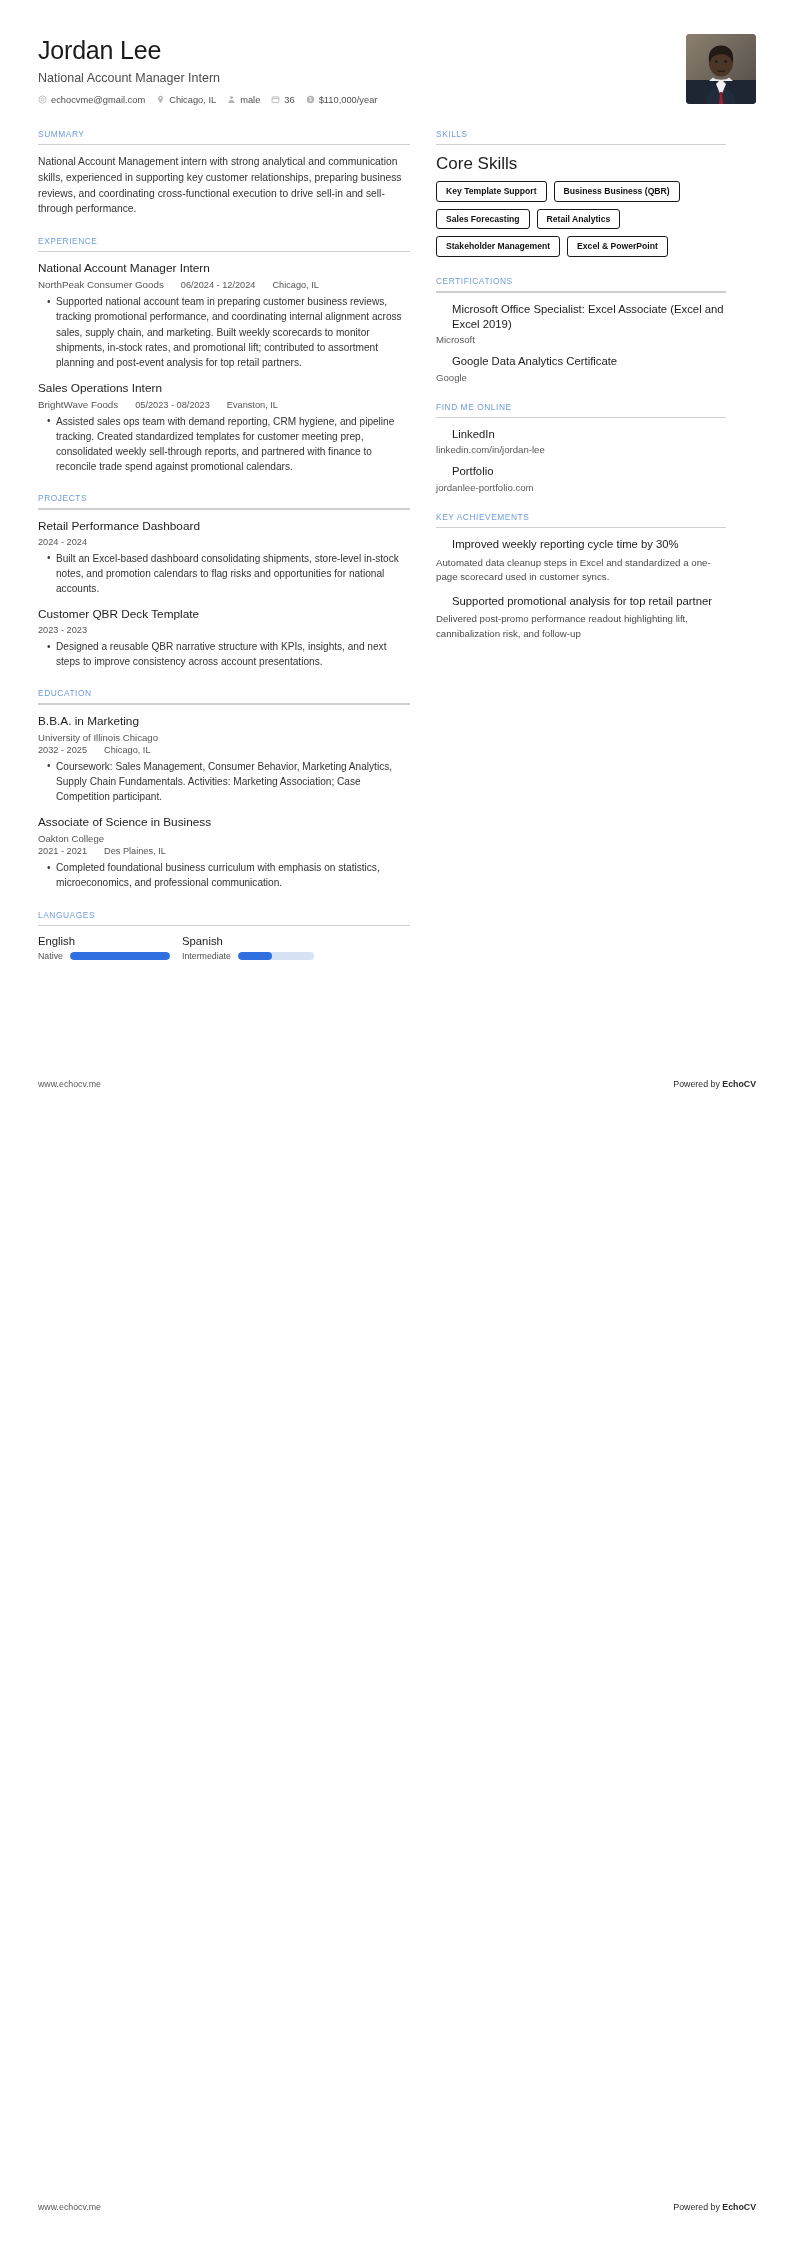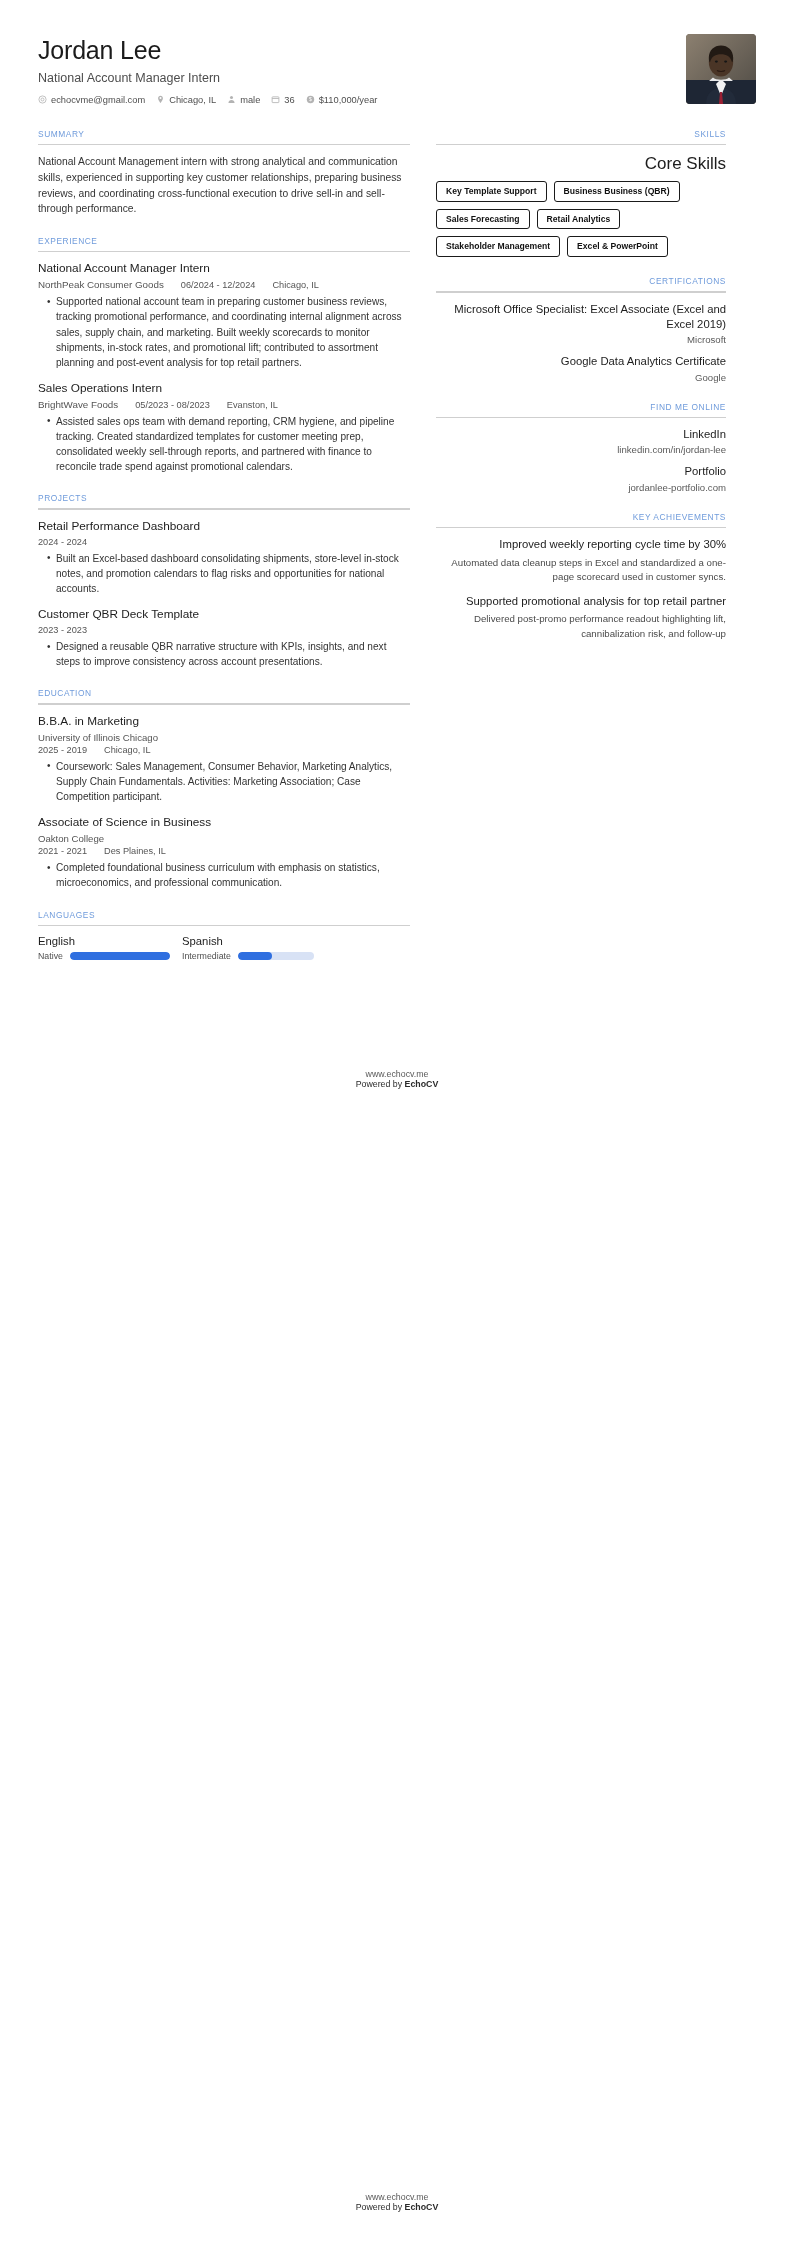--- a/index.html
+++ b/index.html
@@ -78,21 +78,21 @@
   .photo svg { display: block; width: 70px; height: 70px; }
 
   
   .cols {
     display: flex;
     gap: 26px;
     margin-top: 24px;
     align-items: flex-start;
   }
   .col-left { width: 372px; flex: 0 0 372px; }
-  .col-right { width: 290px; flex: 0 0 290px; text-align: right; }
+  .col-right { width: 290px; flex: 0 0 290px; }
 
   .sec { margin-bottom: 19px; }
   .sec-title {
     font-size: 8.4px;
     letter-spacing: 0.55px;
     color: #6f9bdb;
     text-transform: uppercase;
     font-weight: 400;
     padding-bottom: 5px;
   }
@@ -244,21 +244,20 @@
 
   
   .footer {
     position: absolute;
     left: 38px;
     right: 38px;
     bottom: 34px;
     display: flex;
     justify-content: space-between;
     align-items: center;
-    flex-direction: column;
   }
   .footer-left {
     font-size: 8.8px;
     color: #5a5a5a;
   }
   .footer-right {
     font-size: 8.8px;
     color: #2b2b2b;
   }
   .footer-right b { font-weight: bold; }
@@ -416,21 +415,21 @@
         </div>
 
         <div class="sec">
           <div class="sec-title">EDUCATION</div>
           <div class="sec-rule"></div>
 
           <div class="entry">
             <div class="e-title">B.B.A. in Marketing</div>
             <div class="e-sub">University of Illinois Chicago</div>
             <div class="e-meta">
-              <span class="e-dates">2025 - 2019</span>
+              <span class="e-dates">2032 - 2025</span>
               <span class="e-loc">Chicago, IL</span>
             </div>
             <ul class="bullets">
               <li>Coursework: Sales Management, Consumer Behavior, Marketing Analytics, Supply Chain Fundamentals. Activities: Marketing Association; Case Competition participant.</li>
             </ul>
           </div>
 
           <div class="entry">
             <div class="e-title">Associate of Science in Business</div>
             <div class="e-sub">Oakton College</div>

